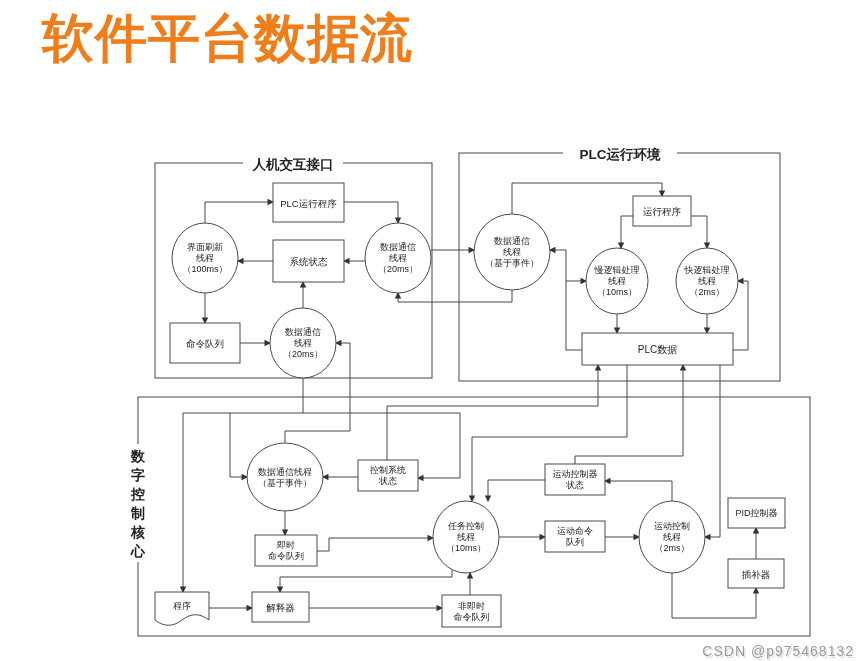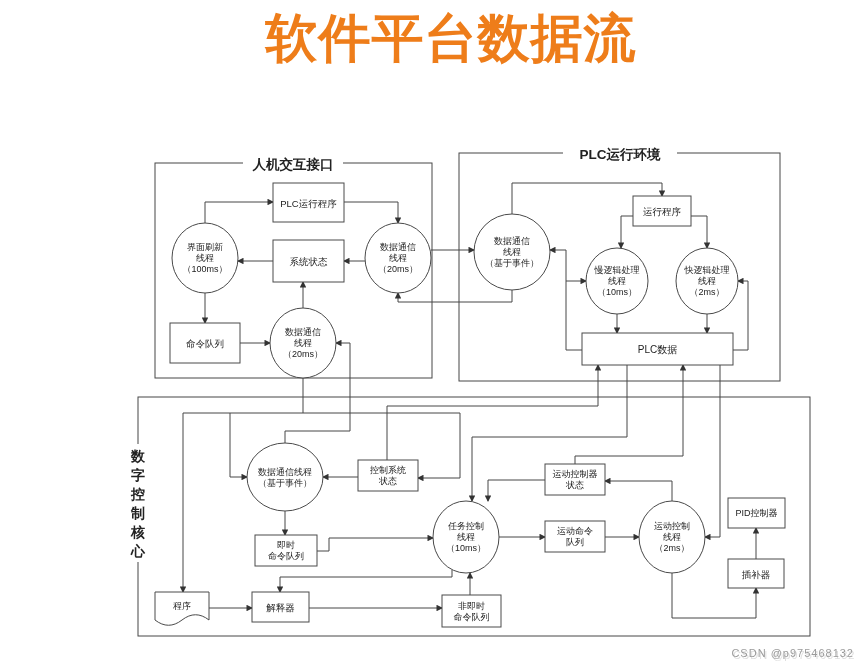--- a/index.html
+++ b/index.html
@@ -1,20 +1,20 @@
 <!DOCTYPE html>
 <html><head>
 <meta charset="utf-8">
 <style>
   html,body{margin:0;padding:0;background:#fff;}
   .stage{position:relative;width:860px;height:661px;background:#fff;overflow:hidden;
          font-family:"Liberation Sans","DejaVu Sans",sans-serif;}
-  .title{position:absolute;top:4px;left:0;width:100%;text-align:center;text-indent:42px;
+  .title{position:absolute;top:4px;left:0;width:100%;text-indent:42px;
          font-size:52px;font-weight:800;letter-spacing:1px;white-space:nowrap;}
-  .watermark{position:absolute;right:6px;bottom:2px;font-size:11px;letter-spacing:1px;
+  .watermark{position:absolute;right:6px;bottom:2px;font-size:14px;letter-spacing:1px;
          text-shadow:1.5px 1.5px 0 #dedede;}
   svg text{font-family:"Liberation Sans","DejaVu Sans",sans-serif;}
 </style>
 </head>
 <body>
 
 <div class="stage">
   <div class="title" style="color: rgb(238, 125, 26);">软件平台数据流</div>
   <svg id="diagram" width="860" height="661" viewBox="0 0 860 661" xmlns="http://www.w3.org/2000/svg">
     <defs>

